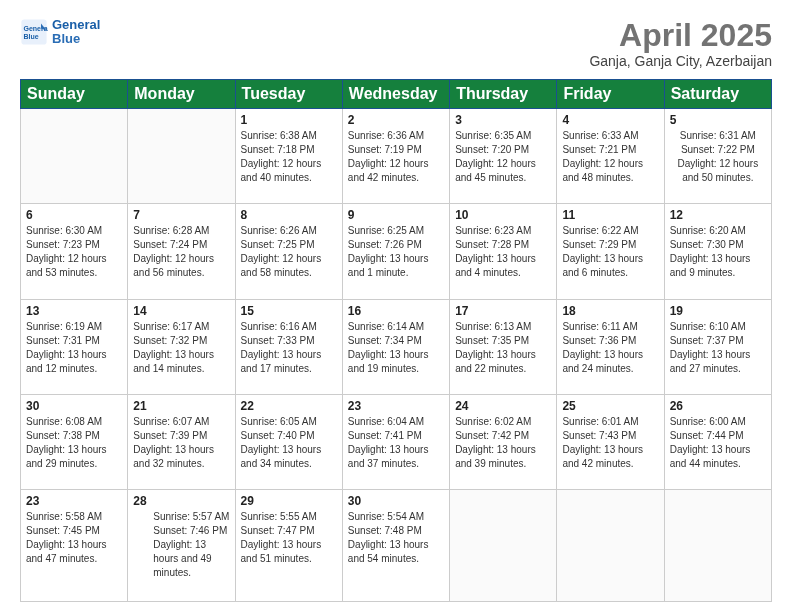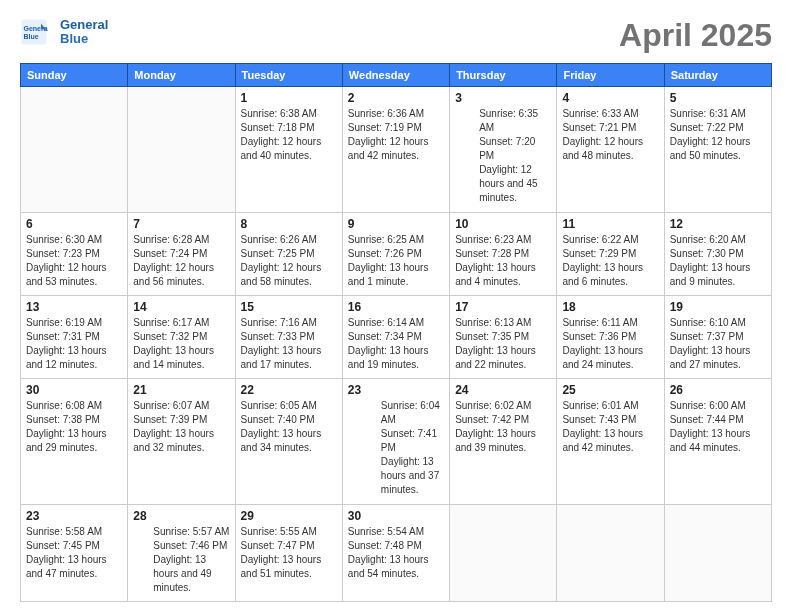--- a/index.html
+++ b/index.html
@@ -19,21 +19,21 @@
     }
     .header {
       display: flex;
       justify-content: space-between;
       align-items: flex-start;
       margin-bottom: 10px;
     }
     .logo {
       display: flex;
       align-items: center;
-      gap: 12px;
+      gap: 4px;
     }
     .logo-icon {
       width: 28px;
       height: 28px;
     }
     .title-area {
       text-align: right;
     }
     .month-title {
       font-size: 32px;
@@ -46,25 +46,25 @@
       color: #444;
     }
     .calendar {
       flex: 1;
       border: 1px solid #ccc;
       border-collapse: collapse;
       width: 100%;
       table-layout: fixed;
     }
     .calendar th {
-      background: #3b82f6;
+      background: #15803d;
       color: #fff;
       text-align: left;
       padding: 5px 6px;
-      font-size: 11px;
+      font-size: 16px;
       font-weight: bold;
       border: 1px solid #1a5090;
     }
     .calendar td {
       vertical-align: top;
       border: 1px solid #ccc;
       padding: 4px 5px;
       font-size: 9.5px;
       color: #333;
       height: 80px;
@@ -97,20 +97,21 @@
         <text x="5" y="30" font-size="10" font-weight="bold" fill="#1a5fa8">Blue</text>
         <polygon points="30,8 38,18 30,15" fill="#2a6db5"></polygon>
       </svg>
       <div>
         <div style="font-size:13px;font-weight:bold;color:#1a5fa8;line-height:1.1">General</div>
         <div style="font-size:13px;font-weight:bold;color:#2a6db5;line-height:1.1">Blue</div>
       </div>
     </div>
     <div class="title-area">
       <div class="month-title">April 2025</div>
+      <div class="location">Ganja, Ganja City, Azerbaijan</div>
     </div>
   </div>
 
   <table class="calendar">
     <thead>
       <tr>
       <th>Sunday</th>
           <th>Monday</th>
           <th>Tuesday</th>
           <th>Wednesday</th>
@@ -130,33 +131,33 @@
 Daylight: 12 hours and 40 minutes.</div>
           </td>
           <td>
             <span class="day-number">2</span>
             <div class="day-info" style="white-space: pre-line;">Sunrise: 6:36 AM
 Sunset: 7:19 PM
 Daylight: 12 hours and 42 minutes.</div>
           </td>
           <td>
             <span class="day-number">3</span>
-            <div class="day-info" style="white-space: pre-line; margin-left: 24px;">Sunrise: 6:35 AM
+            <div class="day-info" style="white-space: pre-line;">Sunrise: 6:35 AM
 Sunset: 7:20 PM
 Daylight: 12 hours and 45 minutes.</div>
           </td>
           <td>
             <span class="day-number">4</span>
             <div class="day-info" style="white-space: pre-line;">Sunrise: 6:33 AM
 Sunset: 7:21 PM
 Daylight: 12 hours and 48 minutes.</div>
           </td>
           <td>
             <span class="day-number">5</span>
-            <div class="day-info" style="white-space: pre-line;">Sunrise: 6:31 AM
+            <div class="day-info" style="white-space: pre-line; text-align: center;">Sunrise: 6:31 AM
 Sunset: 7:22 PM
 Daylight: 12 hours and 50 minutes.</div>
           </td>
         </tr>
         <tr>
           <td>
             <span class="day-number">6</span>
             <div class="day-info" style="white-space: pre-line;">Sunrise: 6:30 AM
 Sunset: 7:23 PM
 Daylight: 12 hours and 53 minutes.</div>
@@ -206,21 +207,21 @@
 Daylight: 13 hours and 12 minutes.</div>
           </td>
           <td>
             <span class="day-number">14</span>
             <div class="day-info" style="white-space: pre-line;">Sunrise: 6:17 AM
 Sunset: 7:32 PM
 Daylight: 13 hours and 14 minutes.</div>
           </td>
           <td>
             <span class="day-number">15</span>
-            <div class="day-info" style="white-space: pre-line;">Sunrise: 7:16 AM
+            <div class="day-info" style="white-space: pre-line;">Sunrise: 6:16 AM
 Sunset: 7:33 PM
 Daylight: 13 hours and 17 minutes.</div>
           </td>
           <td>
             <span class="day-number">16</span>
             <div class="day-info" style="white-space: pre-line;">Sunrise: 6:14 AM
 Sunset: 7:34 PM
 Daylight: 13 hours and 19 minutes.</div>
           </td>
           <td>
@@ -256,21 +257,21 @@
 Daylight: 13 hours and 32 minutes.</div>
           </td>
           <td>
             <span class="day-number">22</span>
             <div class="day-info" style="white-space: pre-line;">Sunrise: 6:05 AM
 Sunset: 7:40 PM
 Daylight: 13 hours and 34 minutes.</div>
           </td>
           <td>
             <span class="day-number">23</span>
-            <div class="day-info" style="white-space: pre-line; margin-left: 33px;">Sunrise: 6:04 AM
+            <div class="day-info" style="white-space: pre-line;">Sunrise: 6:04 AM
 Sunset: 7:41 PM
 Daylight: 13 hours and 37 minutes.</div>
           </td>
           <td>
             <span class="day-number">24</span>
             <div class="day-info" style="white-space: pre-line;">Sunrise: 6:02 AM
 Sunset: 7:42 PM
 Daylight: 13 hours and 39 minutes.</div>
           </td>
           <td>

